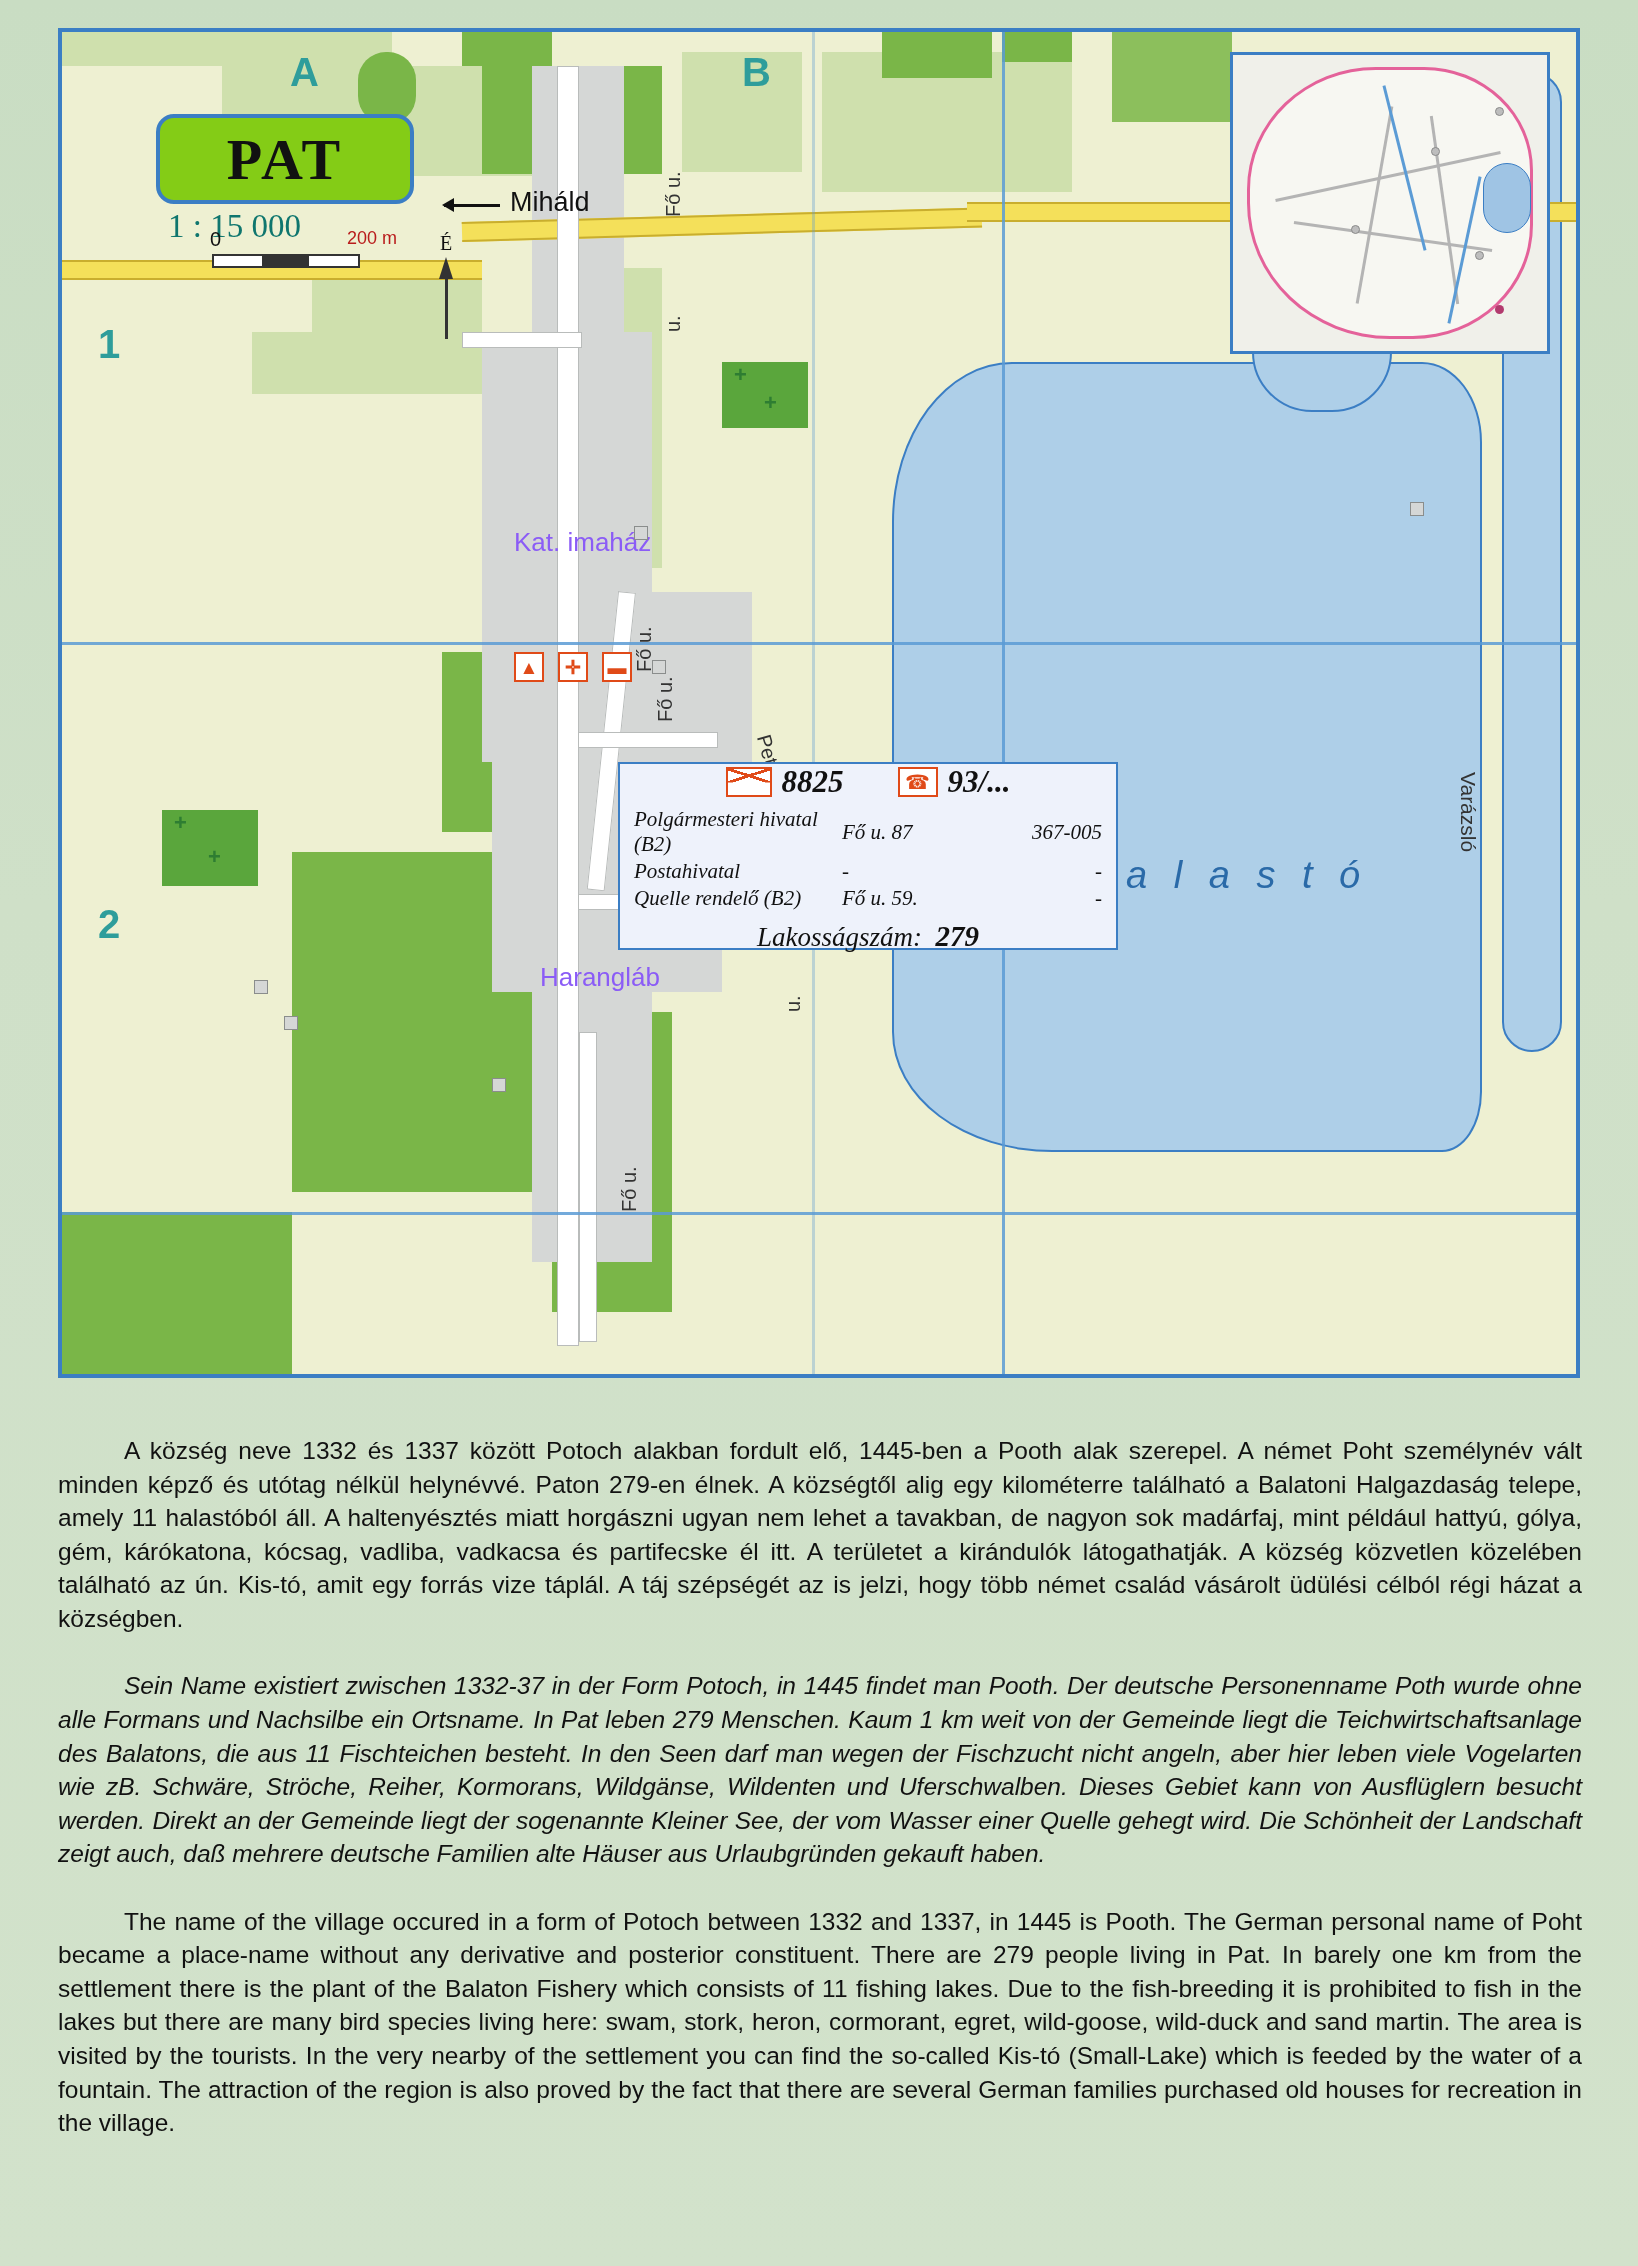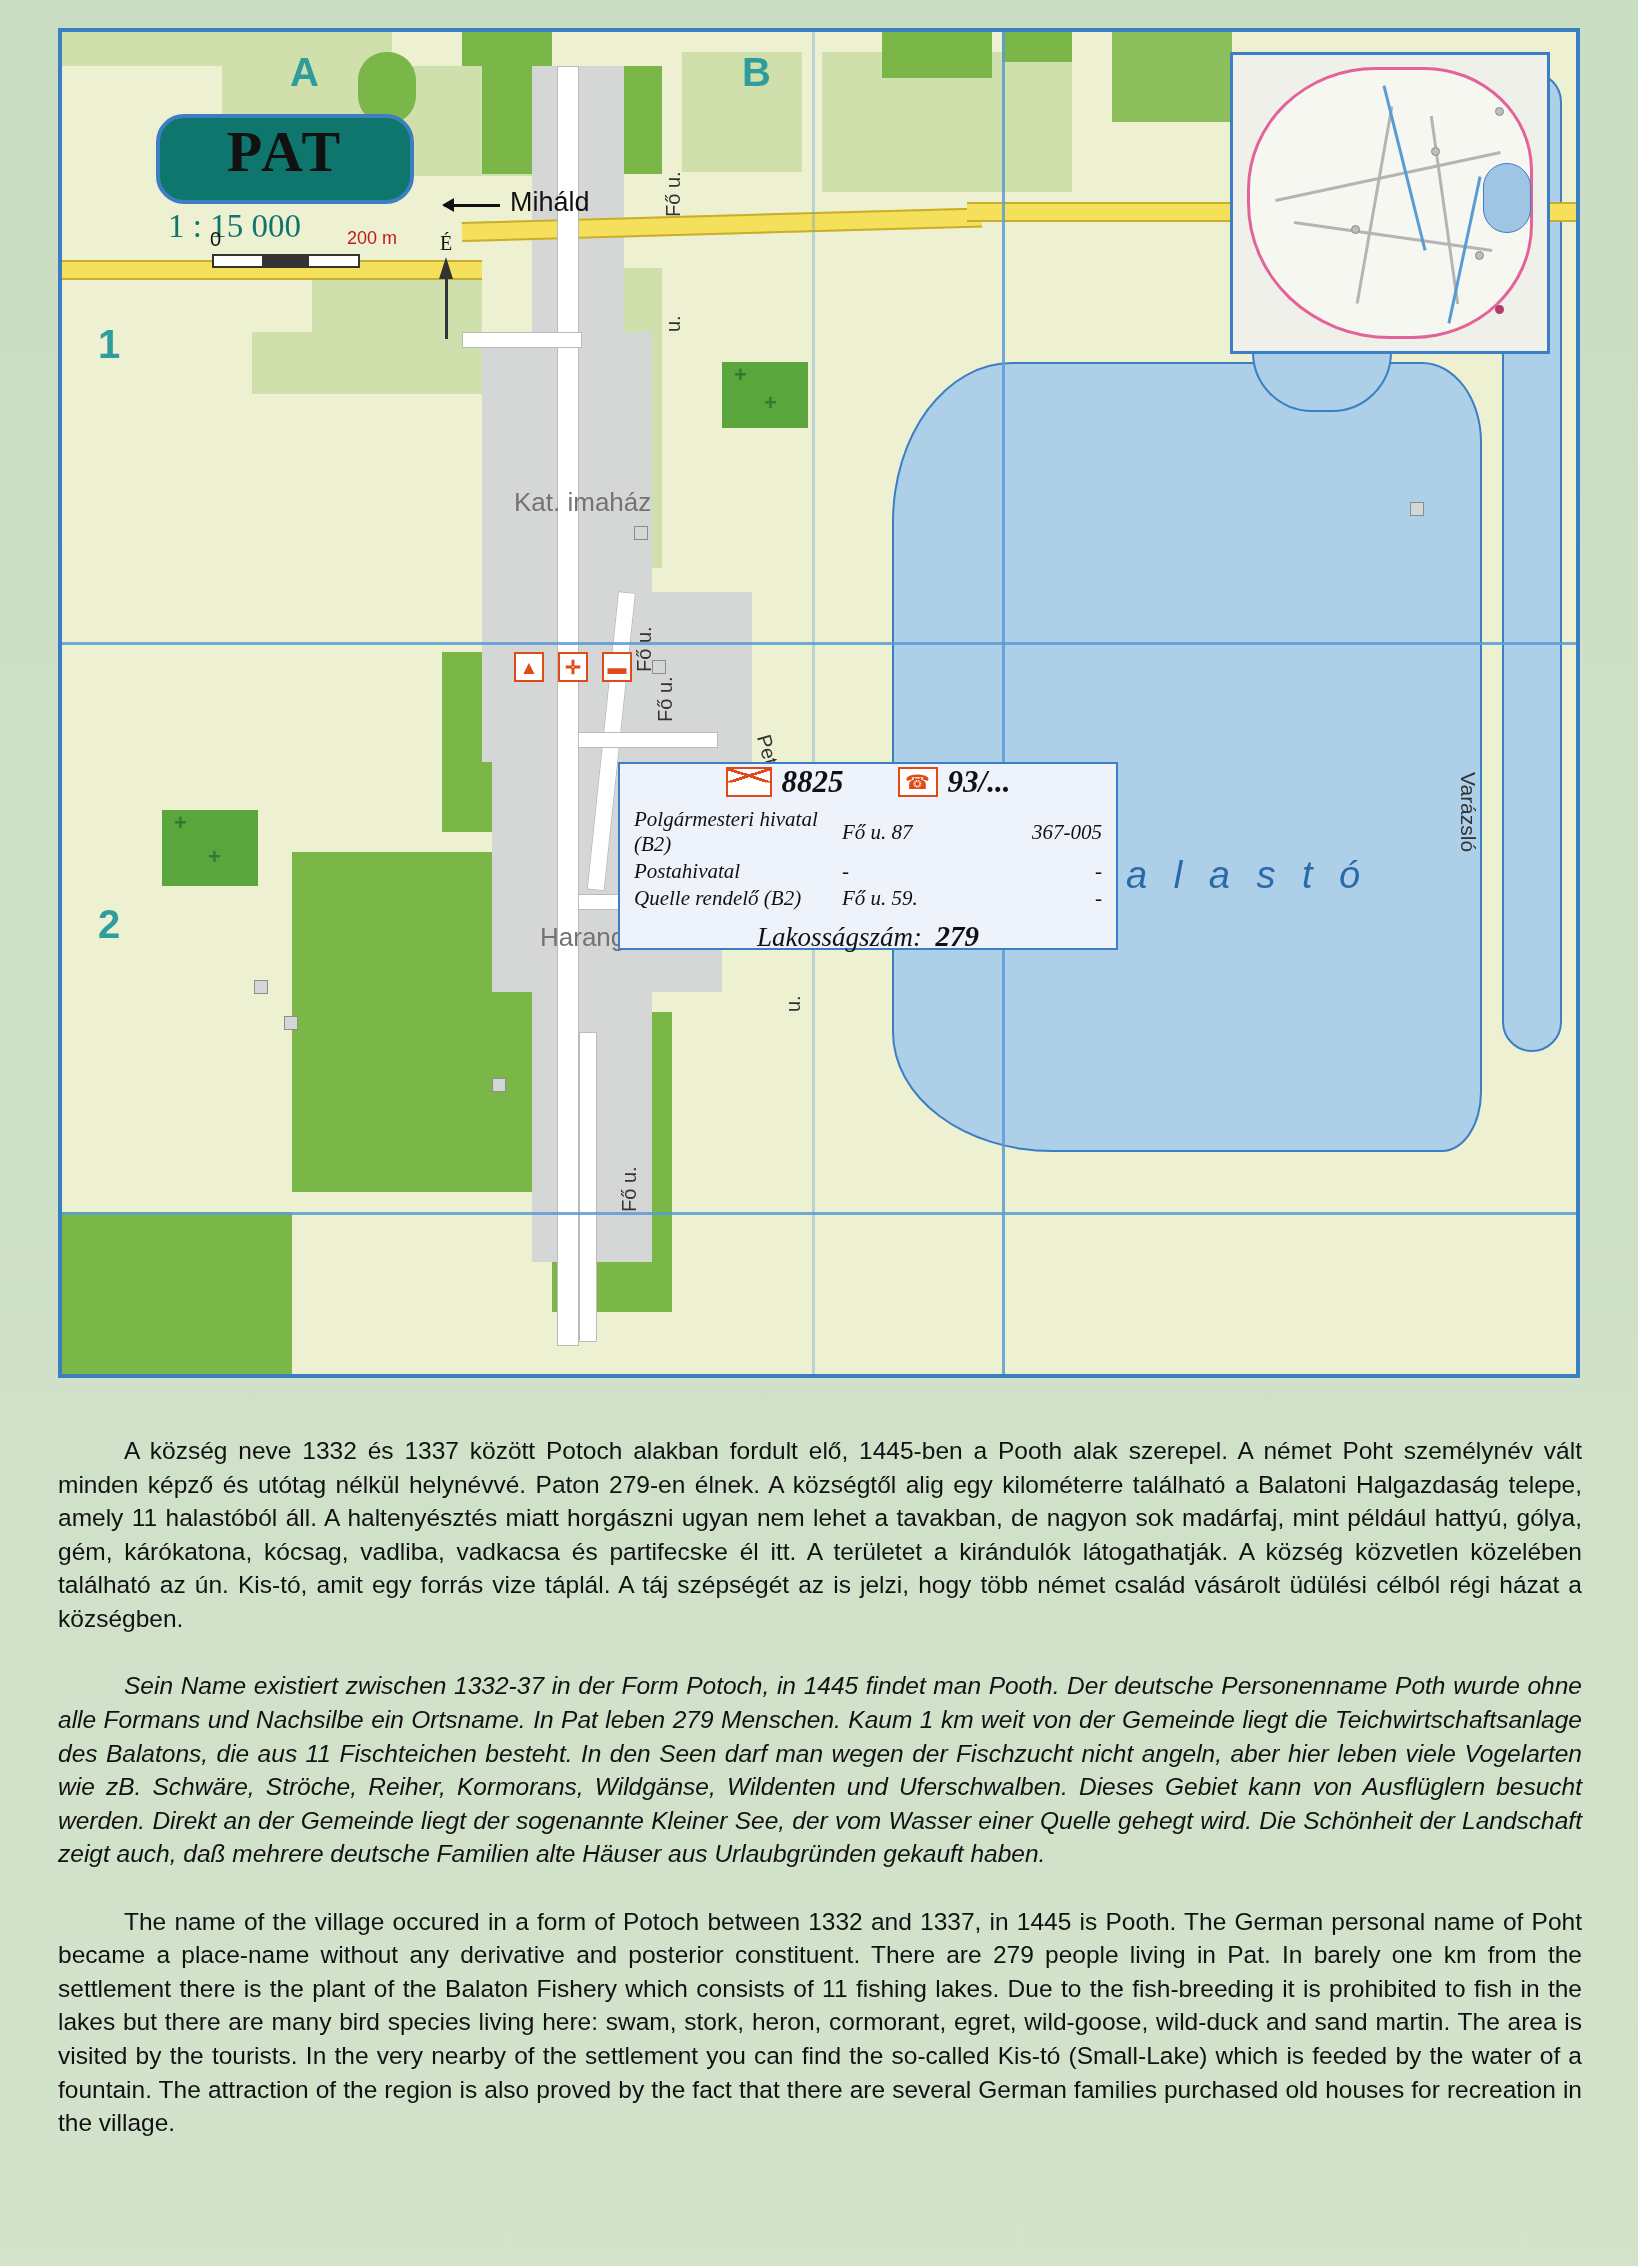--- a/index.html
+++ b/index.html
@@ -89,24 +89,25 @@
     font-family: "Liberation Sans", sans-serif;
   }
 
   
   .place-badge {
     position: absolute;
     left: 94px;
     top: 82px;
     width: 250px;
     height: 82px;
-    background: #0f766e;
+    background: #84cc16;
     border: 4px solid #3b7ec4;
-    border-radius: 28px;
+    border-radius: 18px;
     display: flex;
+    align-items: center;
     justify-content: center;
   }
   .place-badge span {
     font-family: "Liberation Serif", serif;
     font-size: 58px;
     font-weight: bold;
     letter-spacing: 3px;
     color: #111;
   }
 
@@ -164,23 +165,24 @@
     content: "";
     position: absolute; left: -2px; top: -6px;
     border-top: 7px solid transparent;
     border-bottom: 7px solid transparent;
     border-right: 12px solid #111;
   }
 
   .map-label {
     position: absolute;
     font-size: 26px;
-    color: #737373;
+    color: #8b5cf6;
     font-family: "Liberation Sans", sans-serif;
     white-space: nowrap;
+    margin-top: 40px;
   }
   .street-label {
     position: absolute;
     font-size: 20px;
     color: #333;
     white-space: nowrap;
   }
   .water-label {
     position: absolute;
     font-size: 38px;

